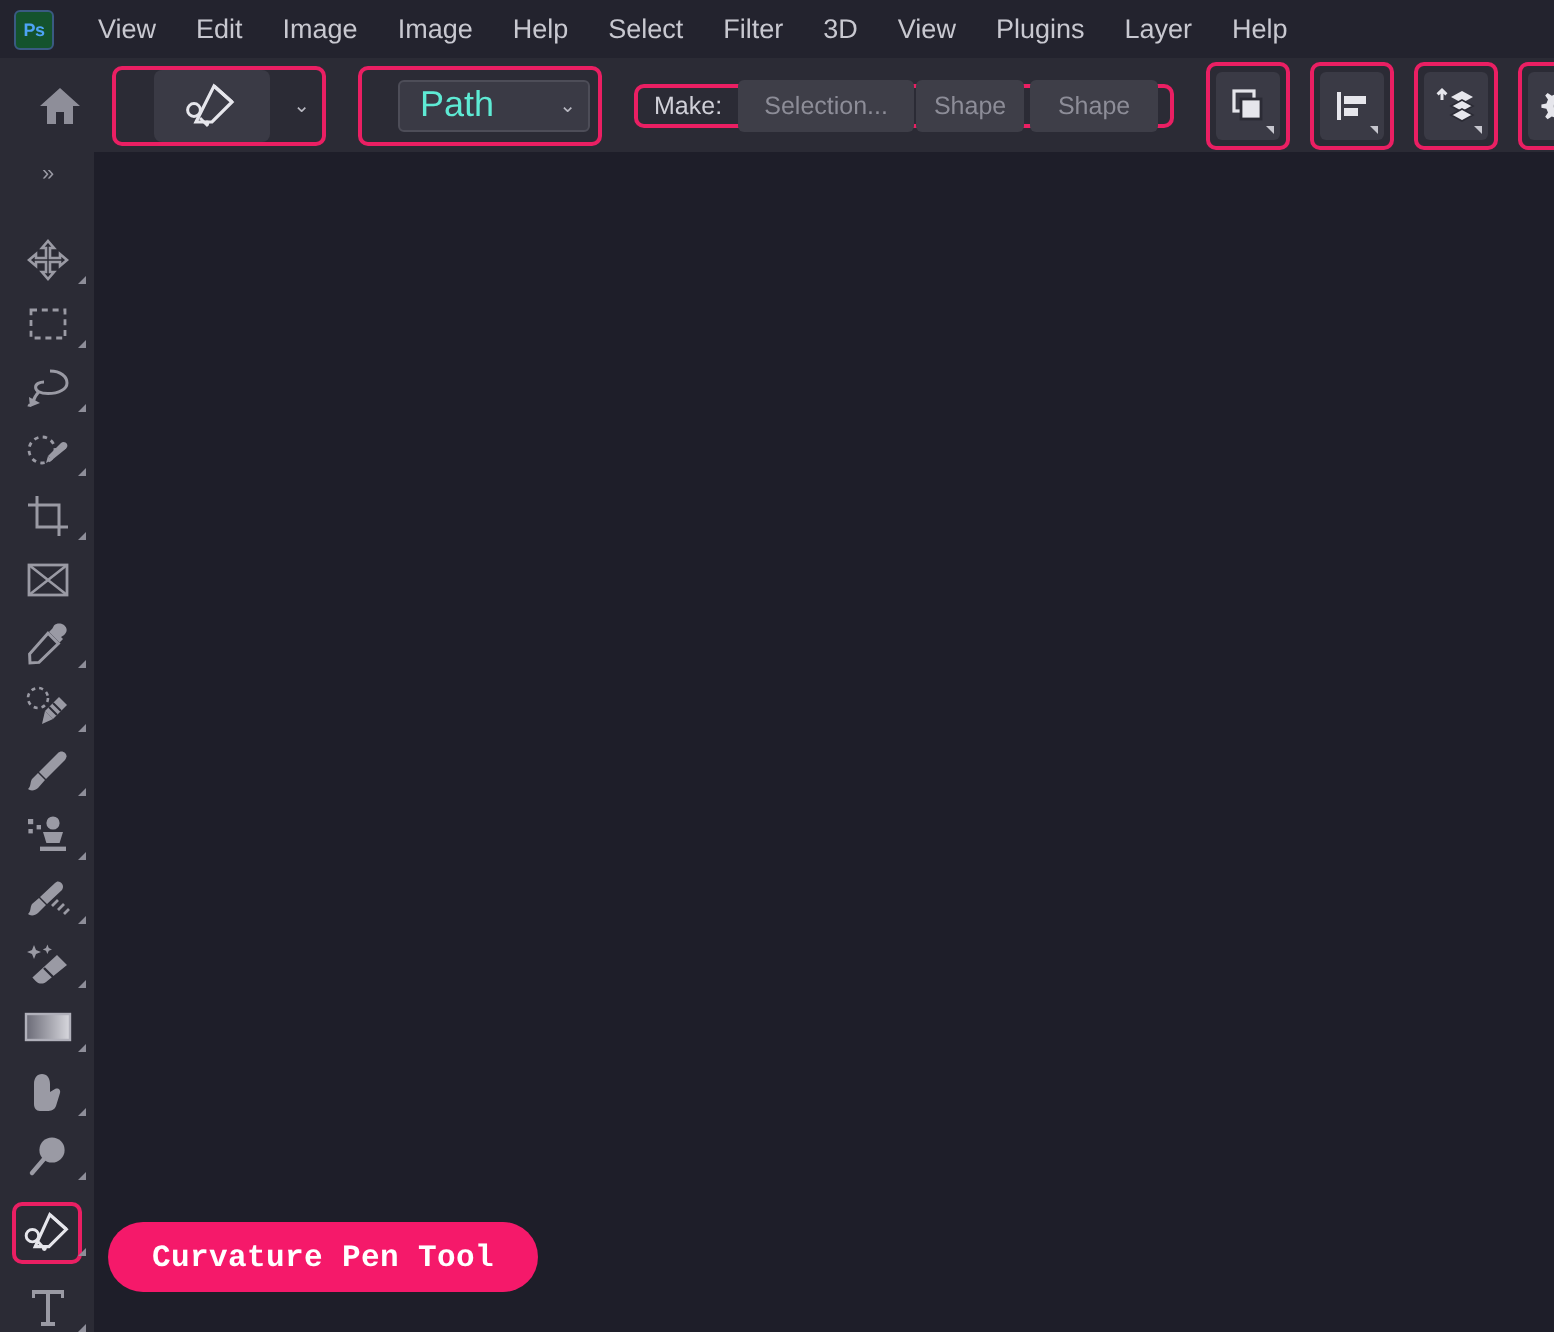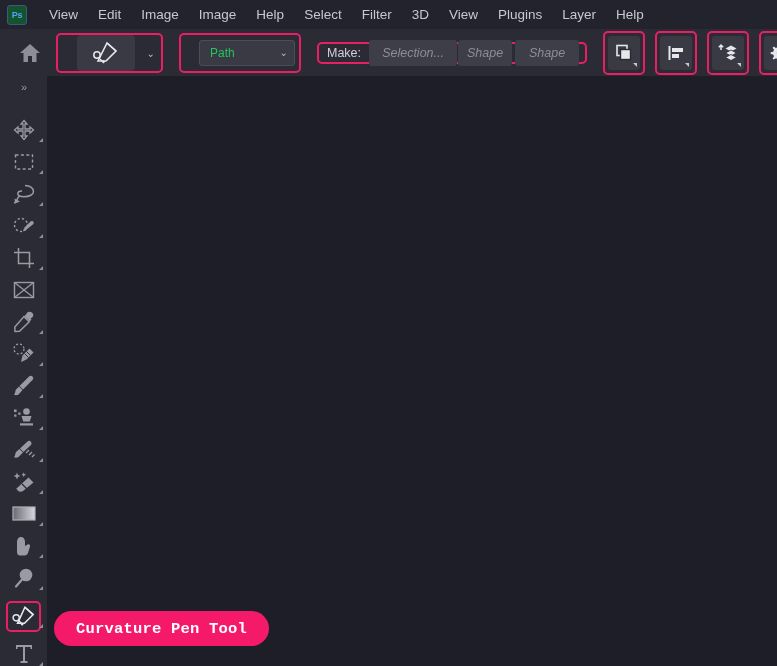--- a/index.html
+++ b/index.html
@@ -57,32 +57,32 @@
     height: 40px; display: flex; align-items: center;
     padding: 0 26px 0 4px; margin-left: 14px;
   }
 
   .path-select {
     margin-left: 14px; width: 96px; height: 26px;
     background: #3a3a45; border: 1px solid #4d4d58; border-radius: 3px;
     display: flex; align-items: center; justify-content: space-between;
     padding: 0 6px 0 10px;
   }
-  .path-select span.lbl { color: #22c55e; font-size: 12px; }
+  .path-select span.lbl { color: #5eead4; font-size: 18px; }
   .path-outer { margin-left: 16px; padding: 5px 4px; display: flex; }
 
   .make-group {
     display: flex; align-items: center; height: 22px;
     margin-left: 16px; padding: 0 6px;
   }
   .make-lbl { color: #d0d0d8; font-size: 12.5px; margin: 0 8px 0 2px; }
   .gbtn {
     height: 26px; background: #3e3e48; border-radius: 3px;
     color: #8d8d98; font-size: 12.5px;
-    display: flex; align-items: center; justify-content: center; font-style: italic;
+    display: flex; align-items: center; justify-content: center;
   }
   .gbtn.selection { width: 88px; }
   .gbtn.mask { width: 54px; margin-left: 1px; }
   .gbtn.shape { width: 64px; margin-left: 3px; }
 
   .icon-btn {
     width: 32px; height: 34px; background: #3a3a45; border-radius: 3px;
     display: flex; align-items: center; justify-content: center;
     position: relative; margin-left: 14px;
   }

